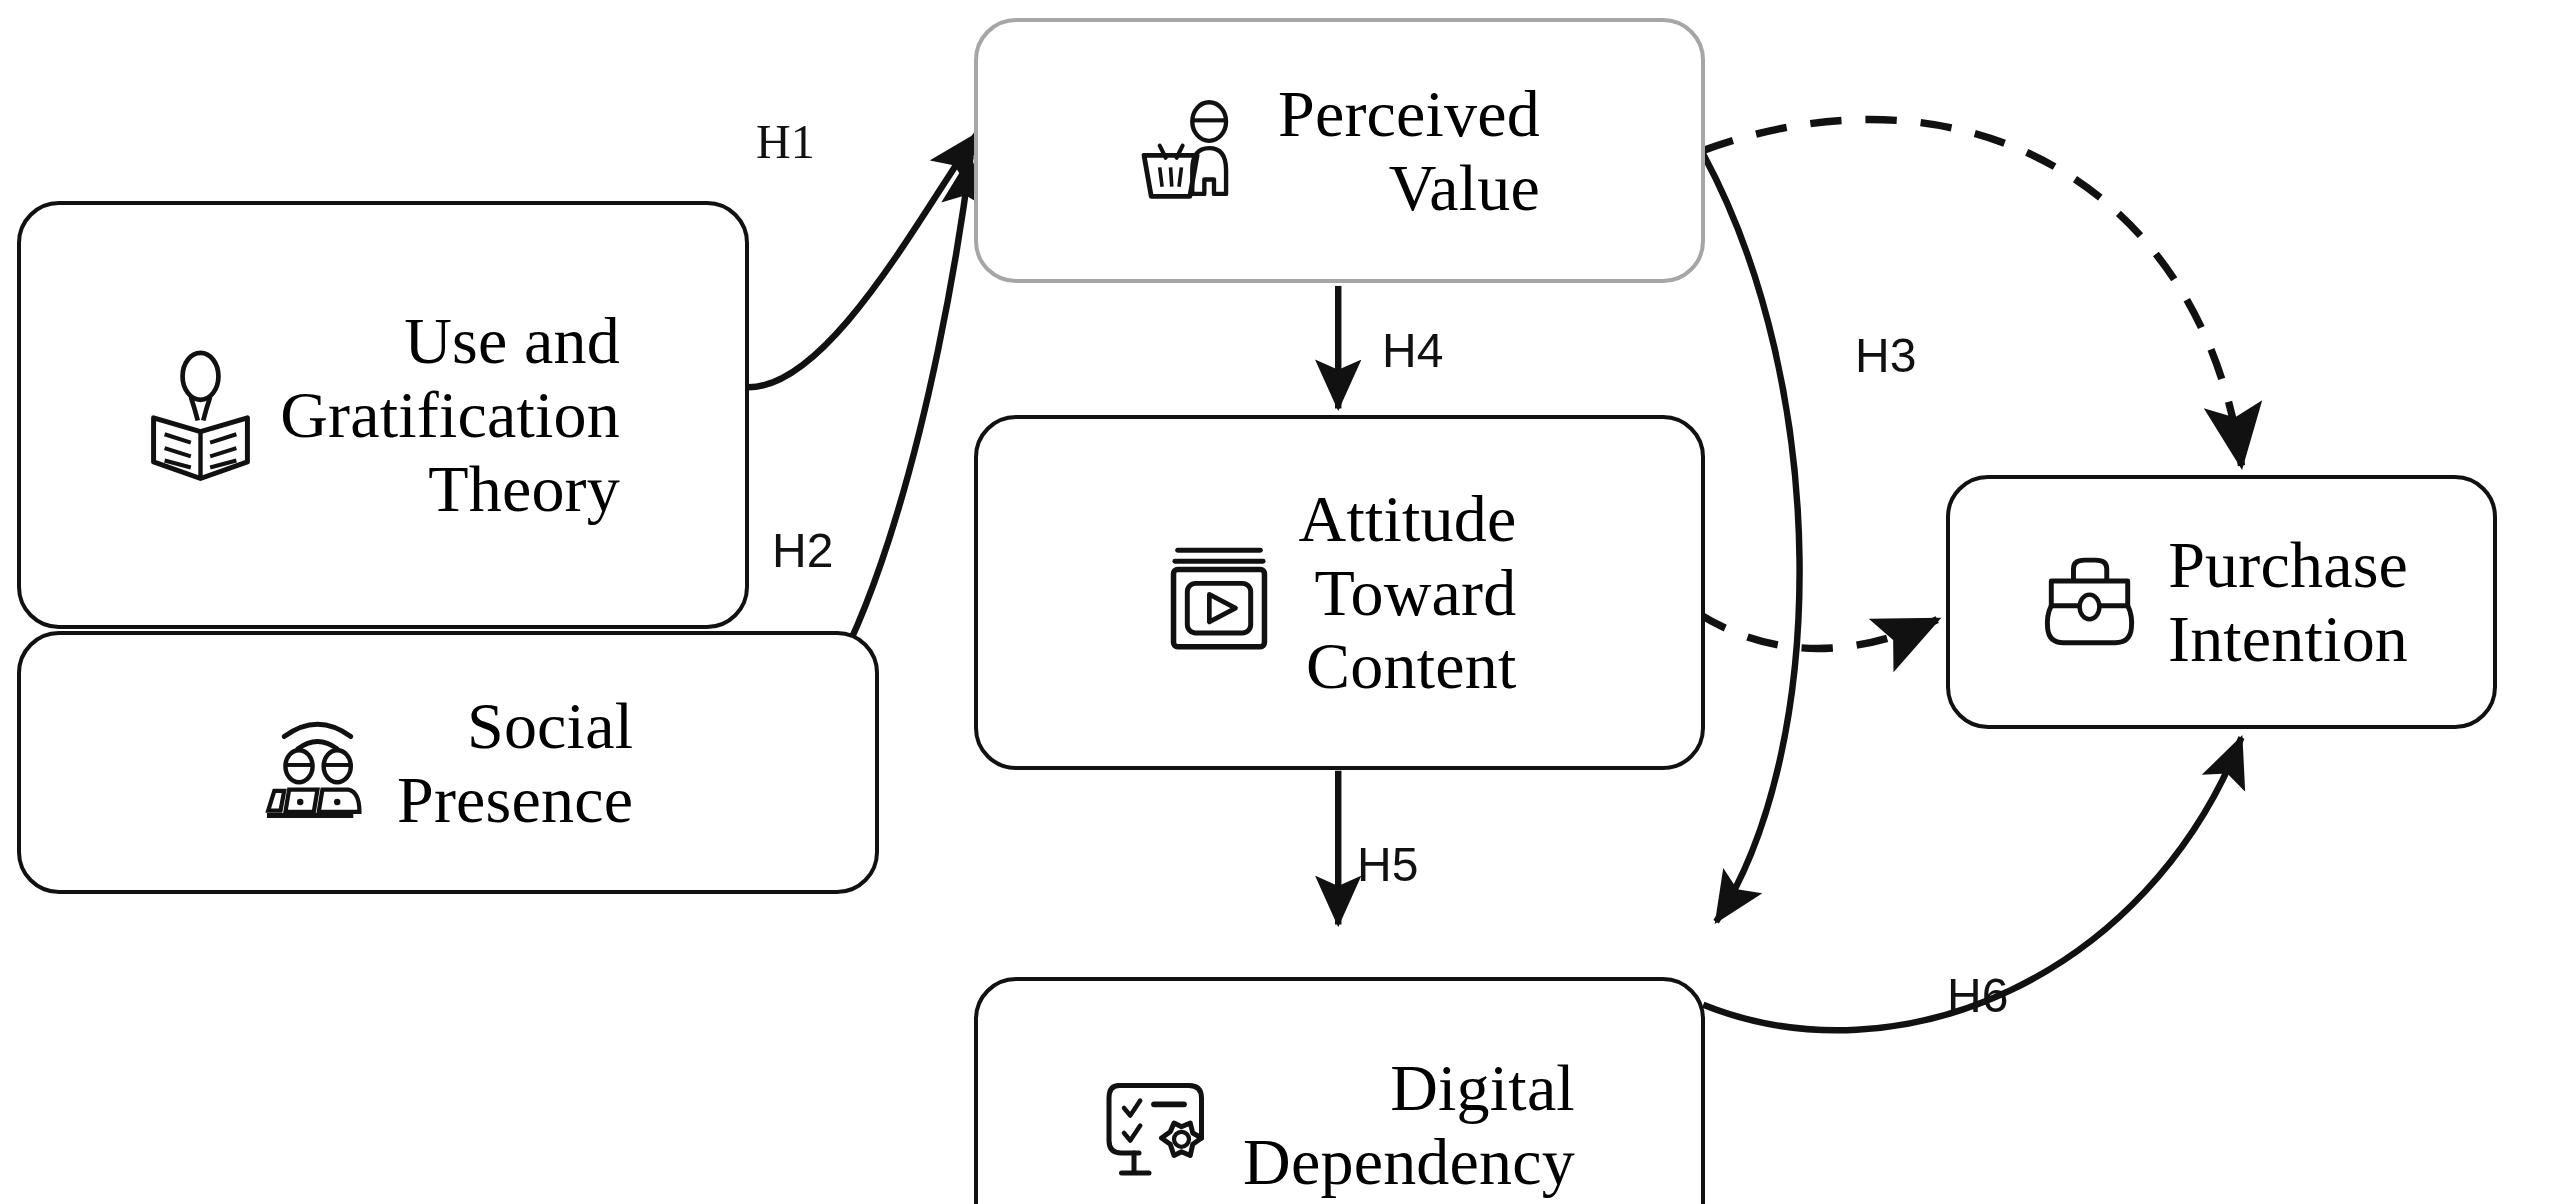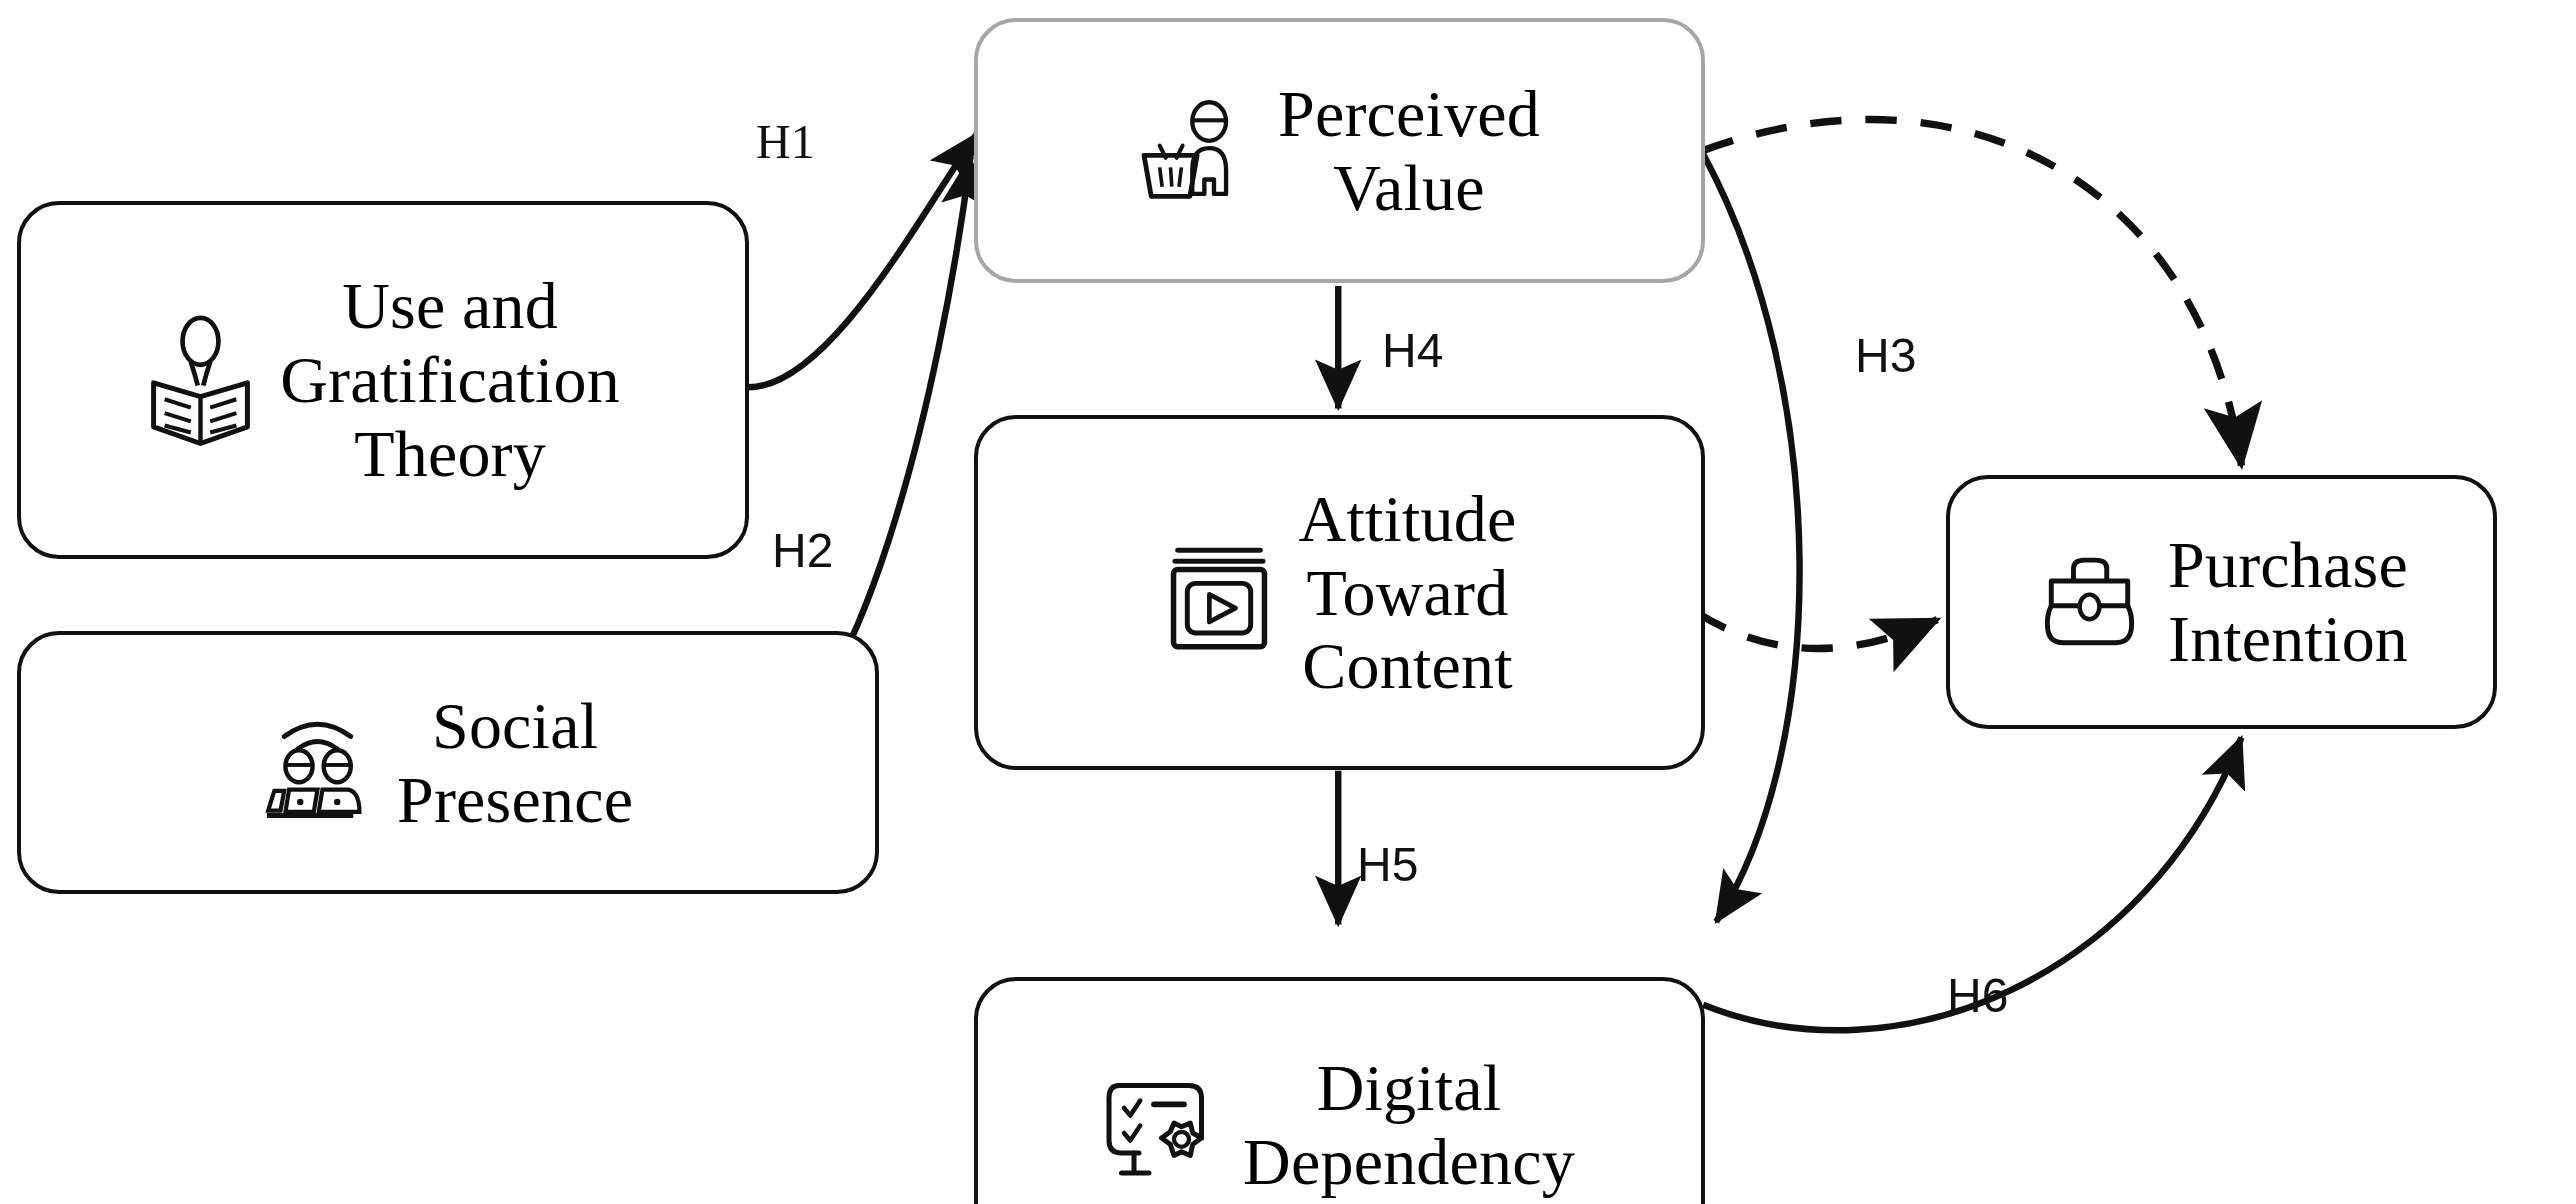--- a/index.html
+++ b/index.html
@@ -42,21 +42,21 @@
   .node-icon {
     flex: 0 0 auto;
     display: block;
   }
   .node-label {
     font-family: "Liberation Serif", serif;
     font-size: 66px;
     line-height: 1.12;
     color: #000000;
     white-space: pre-line;
-    text-align: center;
+    text-align: right;
     letter-spacing: 0.2px;
   }
   .edge-label {
     position: absolute;
     font-family: "Liberation Sans", sans-serif;
     font-size: 48px;
     color: #111111;
     line-height: 1;
     white-space: nowrap;
   }
@@ -86,21 +86,21 @@
 
     <path d="M 1848 167 C 1985 420, 1985 810, 1862 1000" fill="none" stroke="#111111" stroke-width="7" marker-end="url(#ah)"></path>
 
     <path d="M 1848 1090 C 2060 1175, 2330 1060, 2432 800" fill="none" stroke="#111111" stroke-width="7" marker-end="url(#ah)"></path>
 
     <path d="M 1848 163 C 2130 60, 2390 200, 2432 505" fill="none" stroke="#111111" stroke-width="8" stroke-dasharray="34 26" marker-end="url(#ah2)"></path>
 
     <path d="M 1842 665 C 1930 720, 2020 710, 2102 672" fill="none" stroke="#111111" stroke-width="8" stroke-dasharray="34 26" marker-end="url(#ah2)"></path>
   </svg>
 
-  <div class="node" style="left:16.6px; top:201px; width:732px; height:358px;">
+  <div class="node" style="left:16.6px; top:201px; width:732px; height:428px;">
     <svg class="node-icon" width="111" height="138" viewBox="0 0 80 100">
       <ellipse cx="40" cy="22" rx="13" ry="17" fill="none" stroke="#111" stroke-width="3.4"></ellipse>
       <path d="M33 37 Q36 46 38 54 M47 37 Q44 46 42 54" fill="none" stroke="#111" stroke-width="3.4"></path>
       <path d="M6 52 L40 62 L74 52 L74 84 L40 96 L6 84 Z" fill="none" stroke="#111" stroke-width="3.6" stroke-linejoin="round"></path>
       <path d="M40 62 L40 96" stroke="#111" stroke-width="3.2"></path>
       <path d="M14 64 L33 70 M14 74 L33 80 M14 83 L33 88" stroke="#111" stroke-width="3"></path>
       <path d="M66 64 L47 70 M66 74 L47 80 M66 83 L47 88" stroke="#111" stroke-width="3"></path>
     </svg>
     <div class="node-label">Use and
 Gratification

